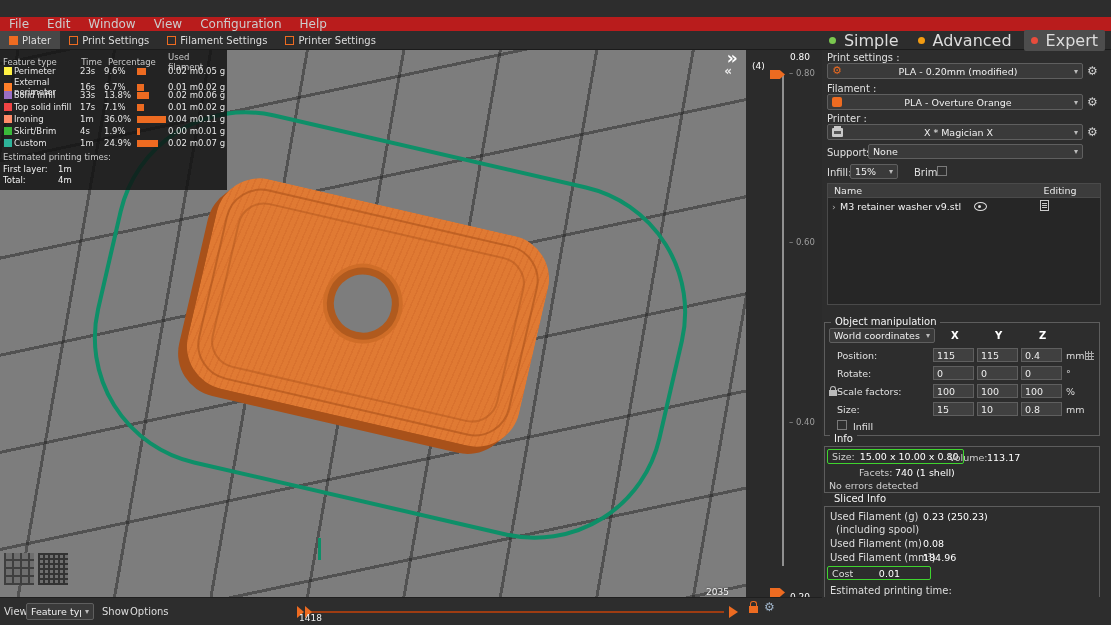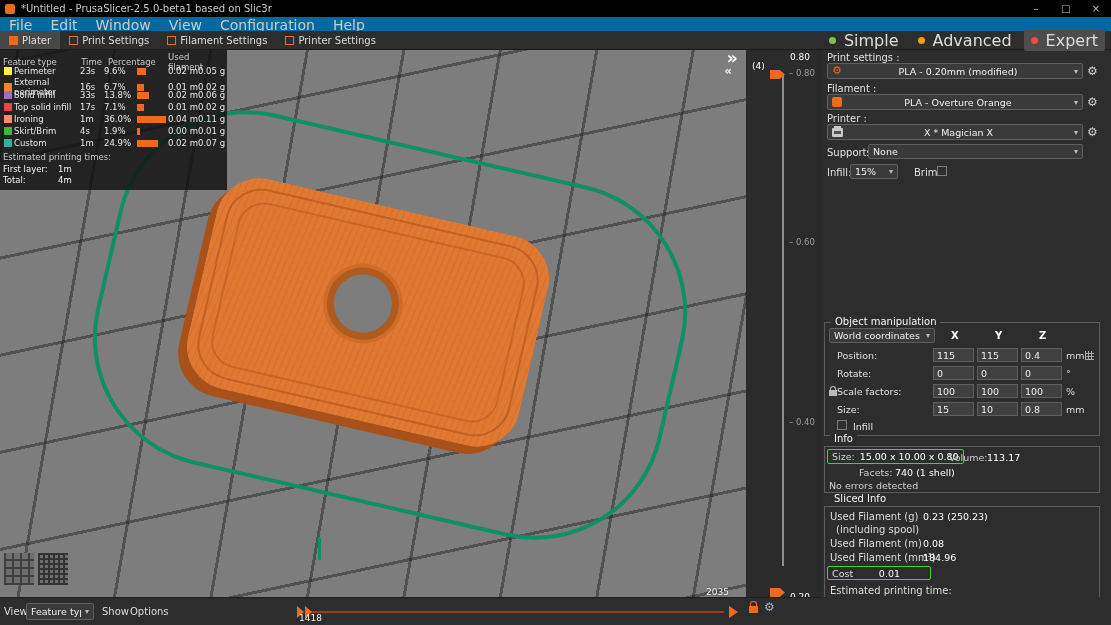--- a/index.html
+++ b/index.html
@@ -8,21 +8,21 @@
   .app{position:relative;width:1111px;height:625px;background:#2d2d2d;overflow:hidden;}
 
   
   .titlebar{position:absolute;left:0;top:0;width:100%;height:17px;background:#000;display:flex;align-items:center;font-size:10px;color:#ccc;z-index:30;}
   .app-icon{width:10px;height:10px;background:#ED6B21;border-radius:2px;margin:0 6px 0 5px;}
   .title-text{white-space:nowrap;}
   .win-controls{margin-left:auto;display:flex;}
   .win-btn{width:30px;height:17px;display:flex;align-items:center;justify-content:center;color:#bbb;font-size:10px;}
 
   
-  .menubar{position:absolute;left:0;top:17px;width:100%;height:14px;background:#0369a1;display:flex;align-items:flex-start;font-size:14px;color:#ccc;z-index:30;}
+  .menubar{position:absolute;left:0;top:17px;width:100%;height:14px;background:#b91c1c;display:flex;align-items:flex-end;font-size:12px;color:#ccc;z-index:30;}
   .menu-item{padding:0 9px;white-space:nowrap;}
 
   
   .tabbar{position:absolute;left:0;top:31px;width:100%;height:19px;background:#2d2d2d;display:flex;align-items:center;border-bottom:1px solid #1b1b1b;z-index:30;}
   .tab{display:flex;align-items:center;gap:4px;padding:0 9px;height:100%;font-size:10px;color:#ddd;white-space:nowrap;}
   .tab.active{background:#474747;}
   .tab-icon{width:9px;height:9px;border:1.5px solid #ED6B21;background:#ED6B21;}
   .tab:not(.active) .tab-icon{background:transparent;}
   .modes{margin-left:auto;display:flex;gap:5px;padding-right:6px;}
   .mode{display:flex;align-items:center;gap:8px;font-size:16px;padding:1px 7px;border-radius:2px;color:#ddd;text-align:right;}
@@ -187,29 +187,20 @@
   .g-arrow{position:absolute;left:11px;top:5px;width:0;height:0;border-top:4px solid transparent;border-bottom:4px solid transparent;border-left:6px solid #ED6B21;}
   .printer-icon{position:relative;width:16px;height:13px;background:#ED6B21;border-radius:2px;margin-left:8px;}
   .printer-icon::before{content:"";position:absolute;left:3px;top:-3px;width:10px;height:4px;background:#ED6B21;}
   .printer-icon::after{content:"";position:absolute;left:3px;top:4px;width:10px;height:5px;background:#fff;}
 </style>
 </head>
 <body>
 
 <div class="app">
 
-  <div class="titlebar">
-    <span class="app-icon"></span>
-    <span class="title-text">*Untitled - PrusaSlicer-2.5.0-beta1 based on Slic3r</span>
-    <div class="win-controls">
-      <span class="win-btn">–</span>
-      <span class="win-btn">□</span>
-      <span class="win-btn">×</span>
-    </div>
-  </div>
 
   <div class="menubar">
     <span class="menu-item">File</span>
     <span class="menu-item">Edit</span>
     <span class="menu-item">Window</span>
     <span class="menu-item">View</span>
     <span class="menu-item">Configuration</span>
     <span class="menu-item">Help</span>
   </div>
 
@@ -404,20 +395,32 @@
     </div>
 
     <div class="s-label infill-label">Infill:</div>
     <div class="combo infill-combo">
       <span class="combo-text">15%</span>
       <span class="arrow">▾</span>
     </div>
     <div class="s-label brim-label">Brim:</div>
     <span class="cb brim-cb"></span>
 
+    <div class="objlist">
+      <div class="objlist-head">
+        <span class="oh-name">Name</span>
+        <span class="oh-edit">Editing</span>
+      </div>
+      <div class="objrow">
+        <span class="expand">›</span>
+        <span class="objname">M3 retainer washer v9.stl</span>
+        <span class="eye-icon"></span>
+        <span class="edit-icon"></span>
+      </div>
+    </div>
 
     <div class="group manip">
       <span class="group-title">Object manipulation</span>
       <div class="combo coords-combo">
         <span class="combo-text">World coordinates</span>
         <span class="arrow">▾</span>
       </div>
       <span class="axis ax-x">X</span>
       <span class="axis ax-y">Y</span>
       <span class="axis ax-z">Z</span>

